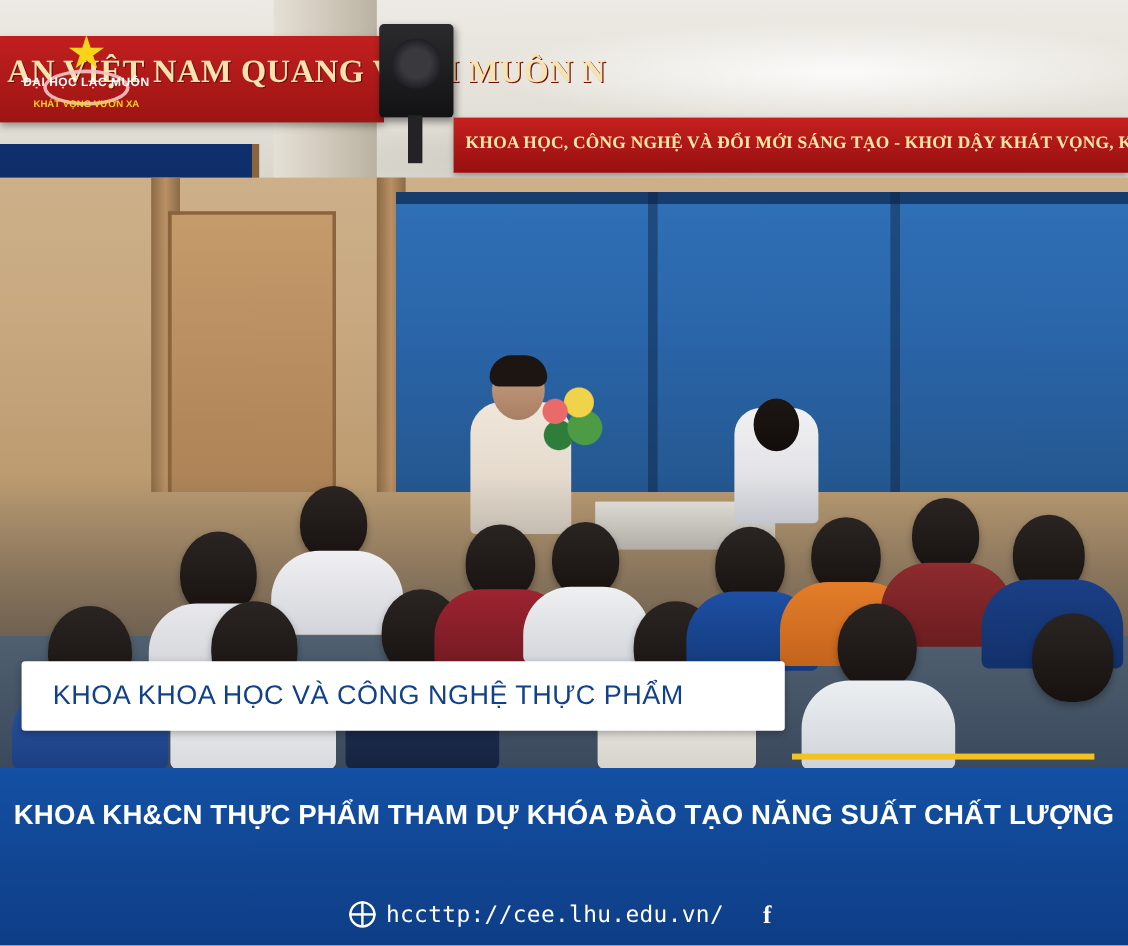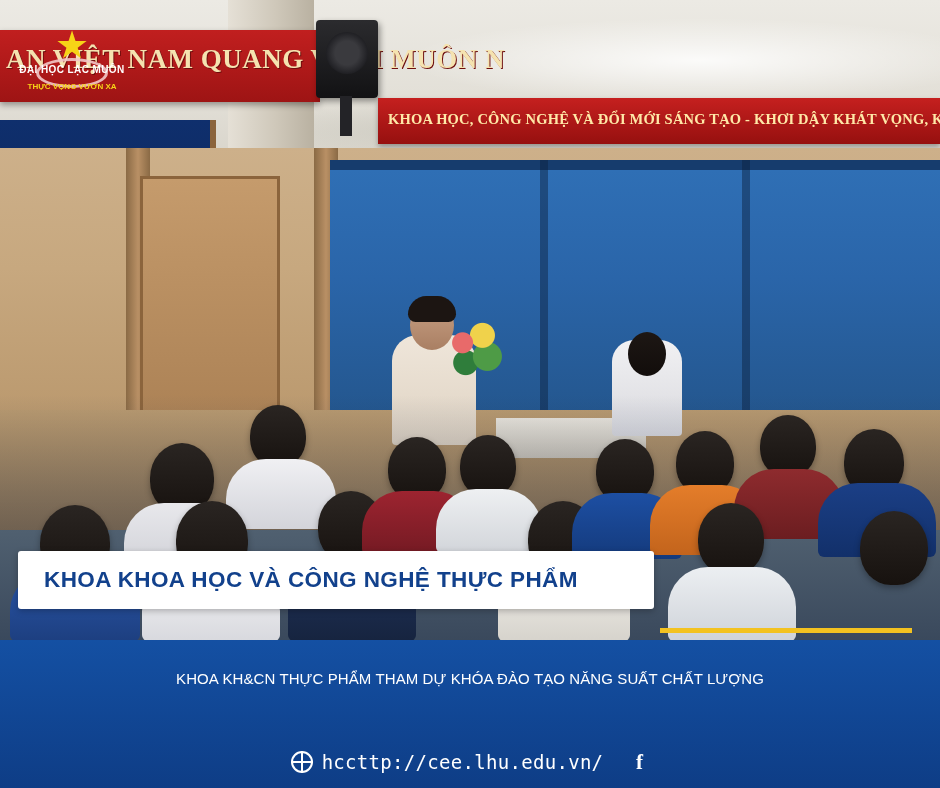--- a/index.html
+++ b/index.html
@@ -188,29 +188,29 @@
     background: #f3c220;
   }
   .white-tab {
     position:absolute; left: 18px; top: 551px; width: 636px; height: 58px;
     background: #ffffff;
     border-radius: 3px;
     box-shadow: 0 2px 6px rgba(0,0,0,.25);
   }
   .white-tab .t {
     position:absolute; left: 26px; top: 16px;
-    color: #12418c; font-size: 22.5px; font-weight: 700; letter-spacing: .4px;
+    color: #12418c; font-size: 22.5px; font-weight: 400; letter-spacing: .4px;
     white-space: nowrap;
   }
   .headline {
     position:absolute; left: 0; top: 664px; width: 940px;
     text-align: center; color: #ffffff;
   }
   .headline .l1 {
-    font-size: 15px; font-weight: 400; letter-spacing: .1px; white-space: nowrap;
+    font-size: 23px; font-weight: 700; letter-spacing: .1px; white-space: nowrap;
     line-height: 30px;
   }
   .headline .l2 {
     font-size: 23px; font-weight: 700; letter-spacing: .1px; white-space: nowrap;
     line-height: 30px;
   }
   .meta {
     position:absolute; left: 0; top: 744px; width: 940px; height: 36px;
     display:flex; align-items:center; justify-content:center; gap: 26px;
     color:#ffffff;
@@ -251,21 +251,21 @@
     <div class="screen-left"></div>
 
     <div class="banner-left">
       <div class="txt">AN VIỆT NAM QUANG VINH MUÔN N</div>
     </div>
 
     <div class="logo-lhu">
       <div class="star">★</div>
       <div class="ring"></div>
       <div class="l1">ĐẠI HỌC LẠC MUÔN</div>
-      <div class="l2">THỰC VỌNG VƯƠN XA</div>
+      <div class="l2">KHÁT VỌNG VƯƠN XA</div>
     </div>
 
     <div class="speaker"></div>
     <div class="speaker-arm"></div>
 
     <div class="banner-right">
       <div class="txt">KHOA HỌC, CÔNG NGHỆ VÀ ĐỔI MỚI SÁNG TẠO - KHƠI DẬY KHÁT VỌNG, KIẾN TẠO TƯƠNG LA</div>
     </div>
 
     <div class="wall-mid"></div>

